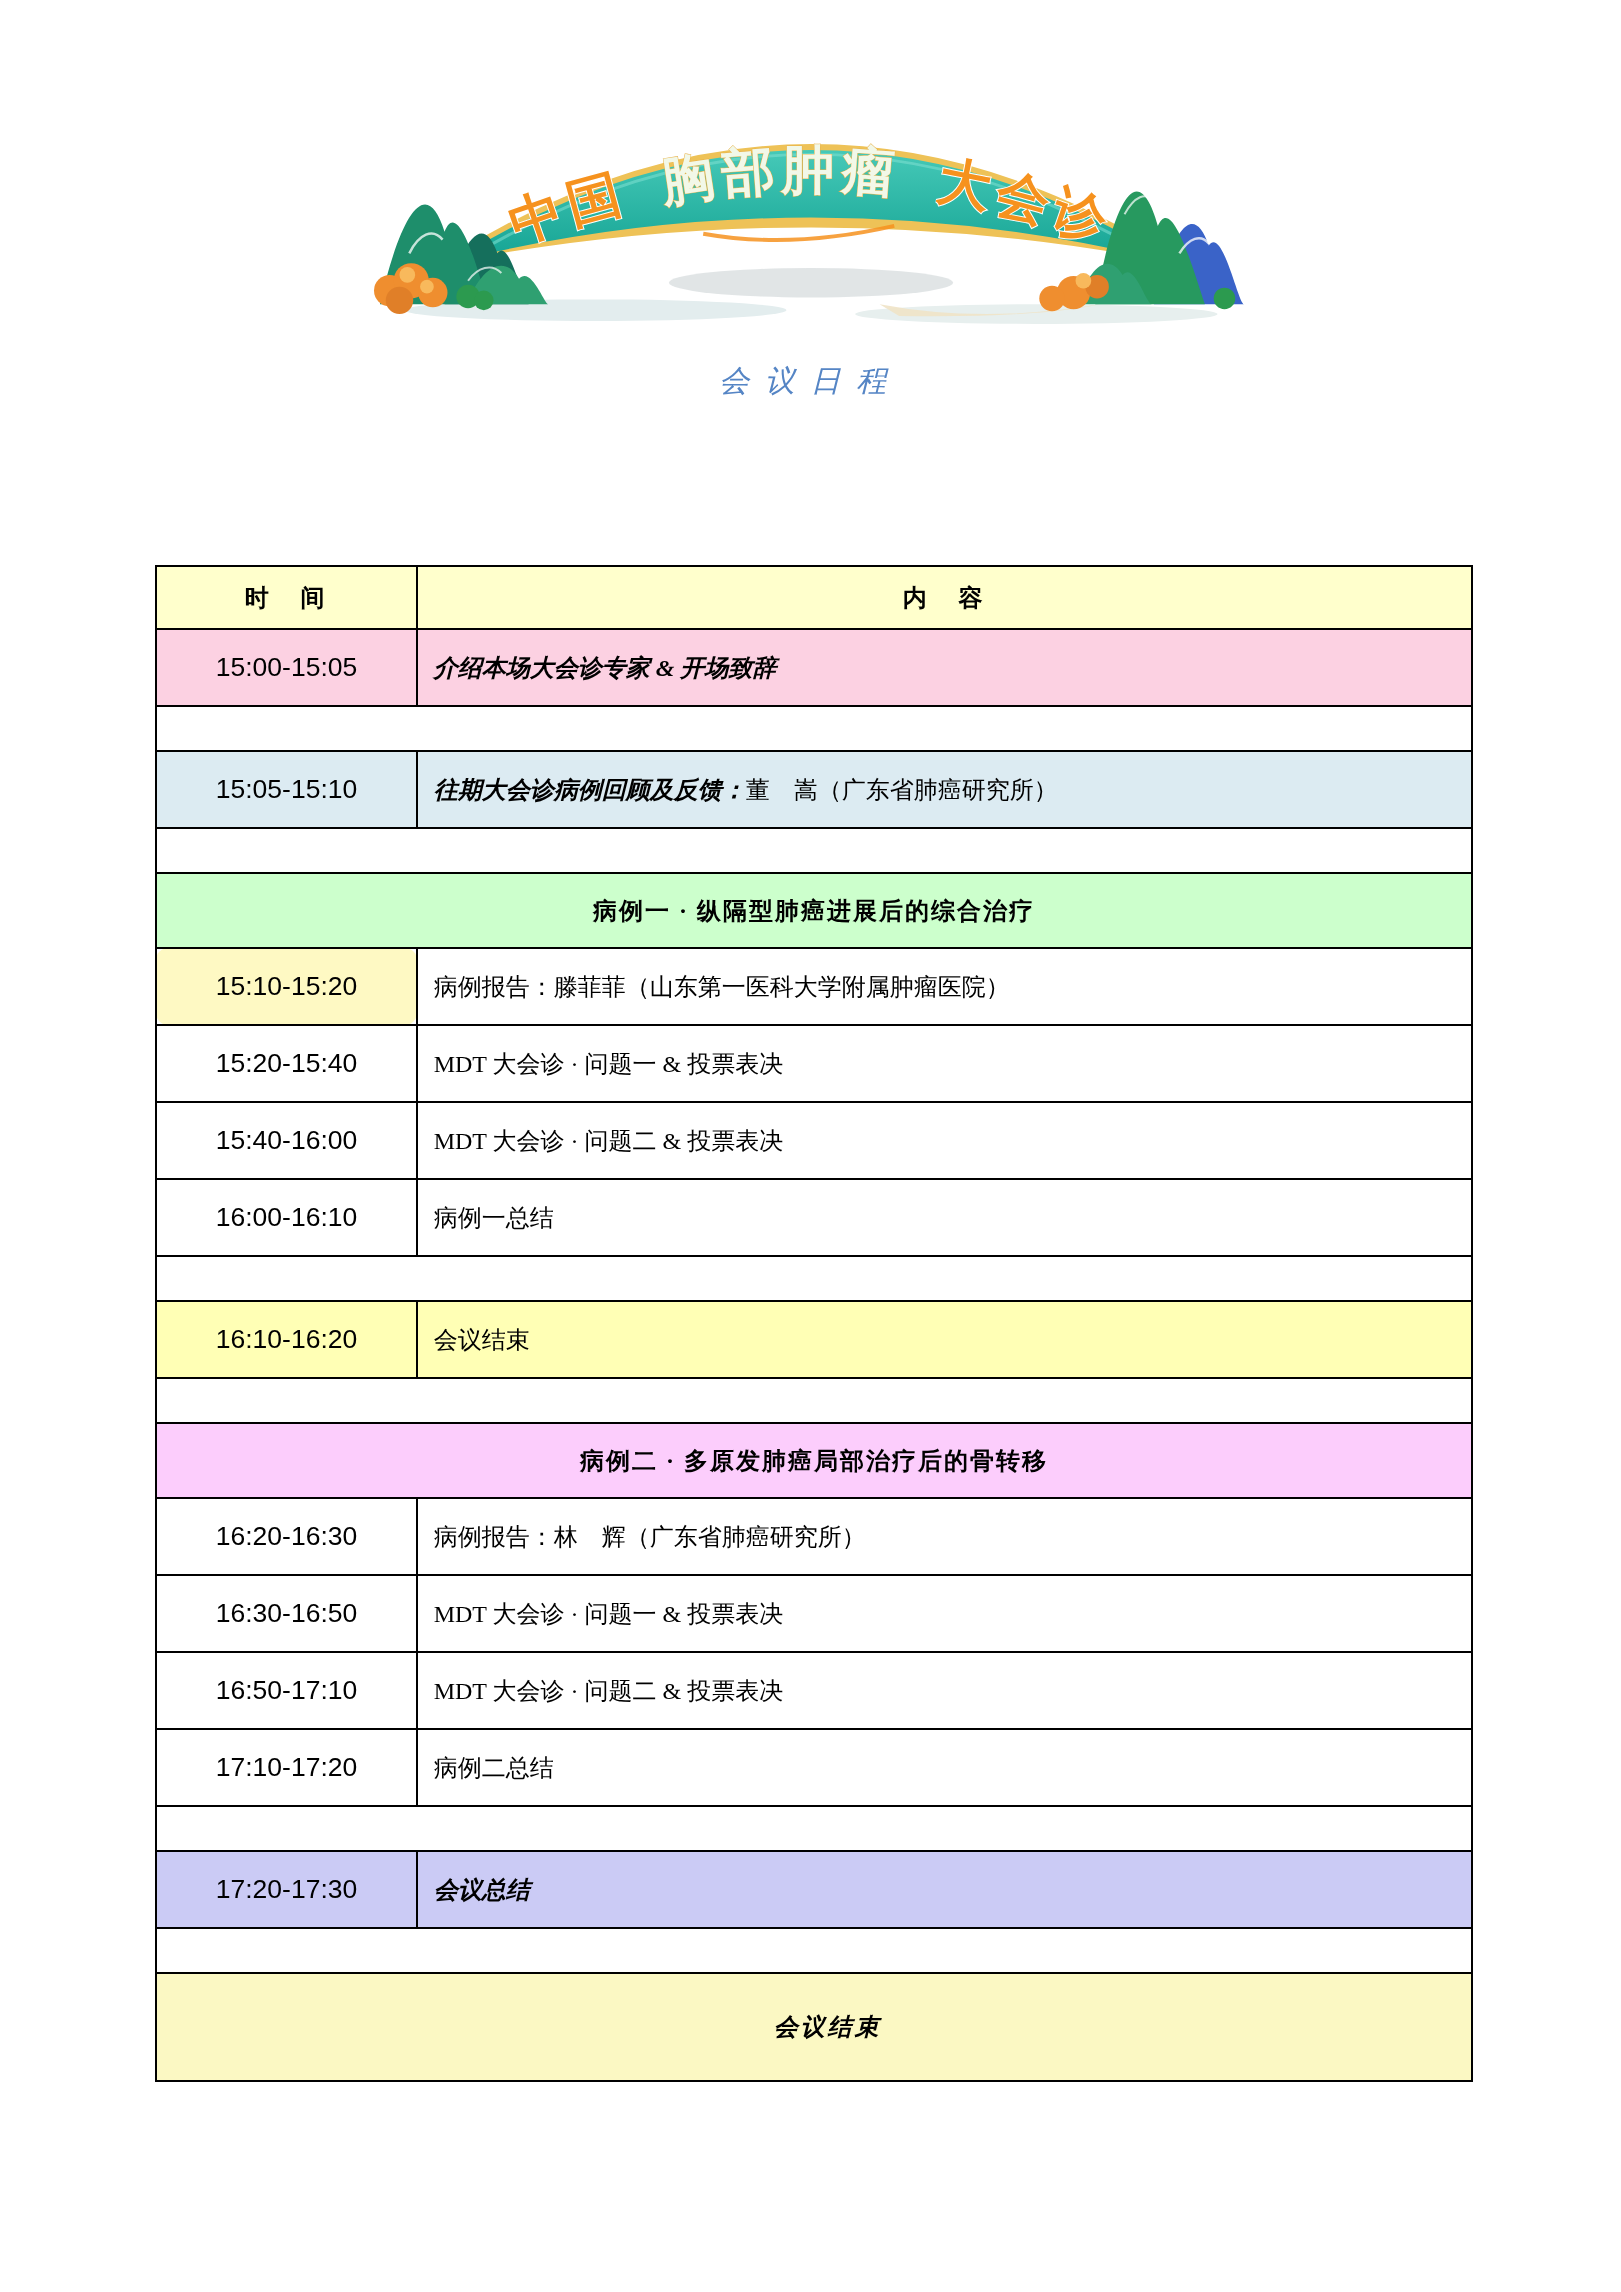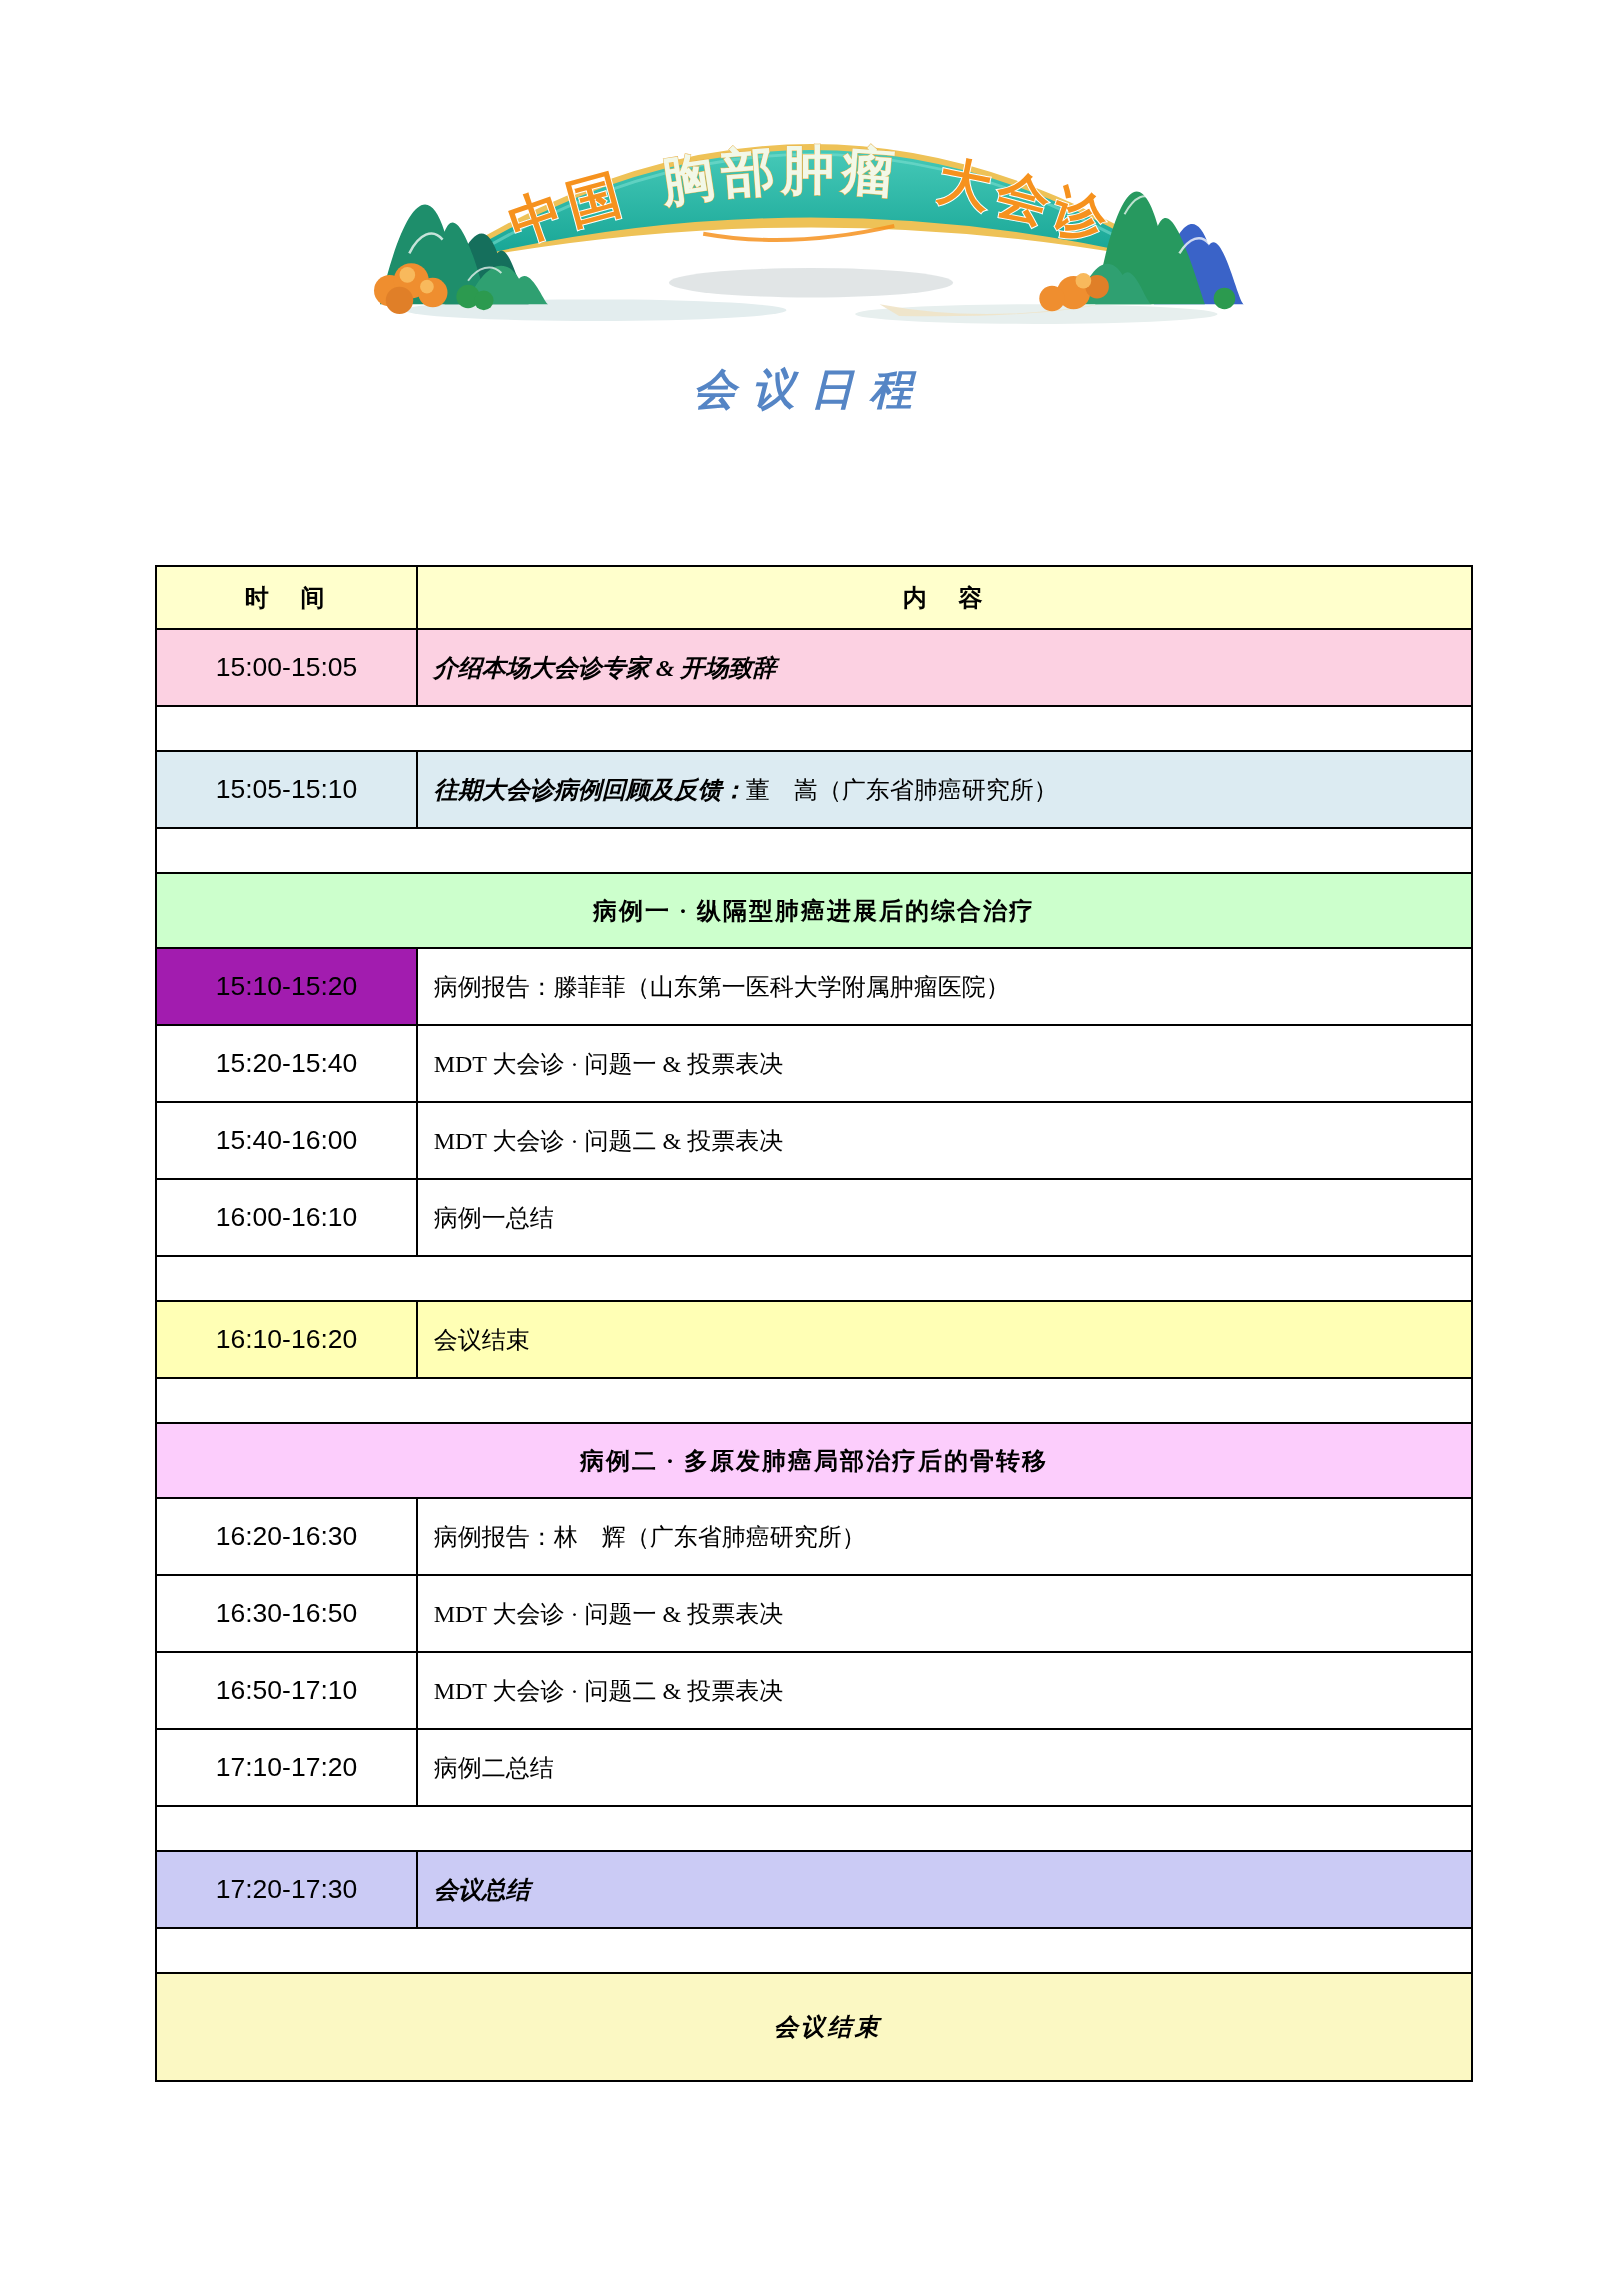--- a/index.html
+++ b/index.html
@@ -14,22 +14,22 @@
   }
   
   .banner{
     position:absolute;top:116px;left:50%;transform:translateX(-50%);
     width:921px;height:211px;
   }
   
   .page-title{
     position:absolute;top:361px;left:0;width:100%;
     text-align:center;
-    font-weight:bold;font-style:italic;
-    font-size:43px;letter-spacing:15.7px;
+    font-weight:normal;font-style:italic;
+    font-size:30px;letter-spacing:15.7px;
     color:var(--title_blue);
   }
   
   .date-wrap{position:absolute;top:469px;left:0;width:100%;text-align:center;}
   .date-highlight{
     display:inline-block;
     background:var(--highlight_cyan);
     font-family:"Liberation Sans", sans-serif;
     font-weight:bold;font-size:39px;letter-spacing:2px;
     padding:5.9px 15.7px 9.8px 15.7px;
@@ -162,21 +162,21 @@
             <td class="time-cell" style="background: rgb(220, 235, 242);">15:05-15:10</td>
             <td class="content-cell" style="background: rgb(220, 235, 242);"><span class="b">往期大会诊病例回顾及反馈：</span><span>董　嵩（广东省肺癌研究所）</span></td>
           </tr>
           <tr class="row-spacer">
             <td class="spacer-cell" colspan="2" style="background: rgb(255, 255, 255);"></td>
           </tr>
           <tr class="row-section">
             <td class="section-cell" colspan="2" style="background: rgb(204, 255, 204);">病例一 · 纵隔型肺癌进展后的综合治疗</td>
           </tr>
           <tr class="row-item">
-            <td class="time-cell" style="background: #a21caf;">15:10-15:20</td>
+            <td class="time-cell" style="background: #fef9c3; border-radius: 12px;">15:10-15:20</td>
             <td class="content-cell" style="background: rgb(255, 255, 255);"><span>病例报告：滕菲菲（山东第一医科大学附属肿瘤医院）</span></td>
           </tr>
           <tr class="row-item">
             <td class="time-cell" style="background: rgb(255, 255, 255);">15:20-15:40</td>
             <td class="content-cell" style="background: rgb(255, 255, 255);"><span>MDT 大会诊 · 问题一 &amp; 投票表决</span></td>
           </tr>
           <tr class="row-item">
             <td class="time-cell" style="background: rgb(255, 255, 255);">15:40-16:00</td>
             <td class="content-cell" style="background: rgb(255, 255, 255);"><span>MDT 大会诊 · 问题二 &amp; 投票表决</span></td>
           </tr>

